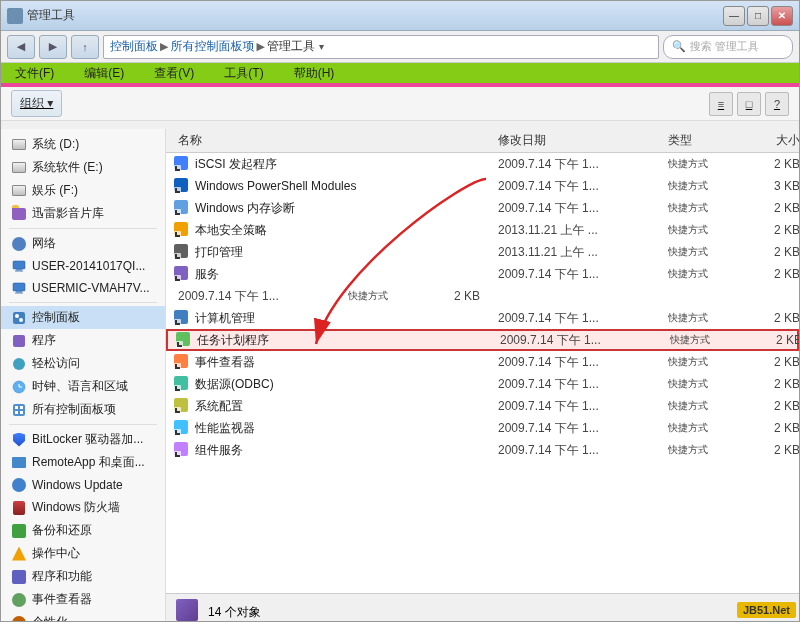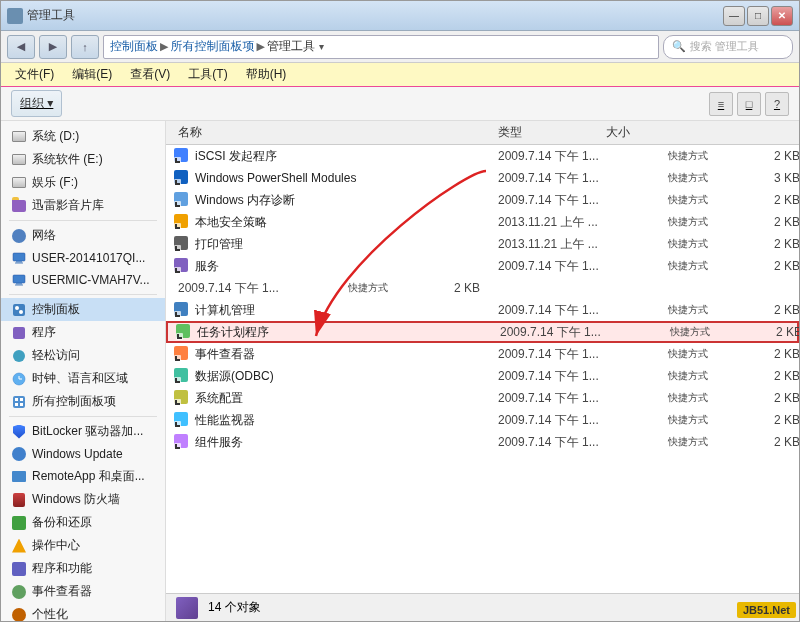--- a/index.html
+++ b/index.html
@@ -130,26 +130,26 @@
       align-items: center;
       padding: 0 8px;
       font-size: 11px;
       color: #888;
       gap: 4px;
     }
 
     
     .menu-bar {
       height: 24px;
-      background: #fef9c3;
+      background: #84cc16;
       display: flex;
       align-items: center;
       padding: 0 6px;
-      border-bottom: 1px solid #ec4899;
-      gap: 2px;
+      border-bottom: 4px solid #ec4899;
+      gap: 14px;
     }
 
     .menu-item {
       padding: 2px 8px;
       cursor: pointer;
       font-size: 12px;
       color: #222;
       border-radius: 2px;
     }
 
@@ -196,20 +196,21 @@
       justify-content: center;
       font-size: 11px;
       color: #444;
     }
 
     
     .main-content {
       flex: 1;
       display: flex;
       overflow: hidden;
+      margin-top: 8px;
     }
 
     
     .sidebar {
       width: 165px;
       background: #f7f7f7;
       border-right: 1px solid #ddd;
       overflow-y: auto;
       padding: 4px 0;
     }
@@ -417,21 +418,21 @@
       padding: 0 4px;
       text-align: right;
     }
 
     
     .status-bar {
       height: 28px;
       background: #f0f0f0;
       border-top: 1px solid #ccc;
       display: flex;
-      align-items: center;
+      align-items: flex-end;
       padding: 0 10px;
       gap: 10px;
     }
 
     .file-area-wrapper {
       flex: 1;
       display: flex;
       flex-direction: column;
       overflow: hidden;
       position: relative;
@@ -615,29 +616,29 @@
       <div class="sidebar-divider"></div>
 
       <div class="sidebar-item">
         <div class="sidebar-icon">
             <div class="icon-shield"></div>
           </div>
         <span>BitLocker 驱动器加...</span>
       </div>
       <div class="sidebar-item">
         <div class="sidebar-icon">
+            <div class="icon-remote"></div>
+          </div>
+        <span>RemoteApp 和桌面...</span>
+      </div>
+      <div class="sidebar-item">
+        <div class="sidebar-icon">
             <div class="icon-wu"></div>
           </div>
         <span>Windows Update</span>
-      </div>
-      <div class="sidebar-item">
-        <div class="sidebar-icon">
-            <div class="icon-remote"></div>
-          </div>
-        <span>RemoteApp 和桌面...</span>
       </div>
       <div class="sidebar-item">
         <div class="sidebar-icon">
             <div class="icon-firewall"></div>
           </div>
         <span>Windows 防火墙</span>
       </div>
       <div class="sidebar-item">
         <div class="sidebar-icon">
             <div class="icon-backup"></div>
@@ -677,20 +678,21 @@
         <defs>
           <marker id="arrowhead" markerWidth="10" markerHeight="7" refX="10" refY="3.5" orient="auto">
             <polygon points="0 0, 10 3.5, 0 7" fill="#dd2222"></polygon>
           </marker>
         </defs>
         <path d="M 200 10 C 180 10, 50 100, 30 175" stroke="#dd2222" stroke-width="2.5" fill="none" marker-end="url(#arrowhead)"></path>
       </svg>
 
       <div class="col-headers">
         <div class="col-name">名称</div>
+        <div class="col-date">修改日期</div>
         <div class="col-type">类型</div>
         <div class="col-size">大小</div>
       </div>
 
       <div class="file-list" id="file-list">
       <div class="file-row">
     <div class="file-cell-name">
       <div style="width:16px;height:16px;flex-shrink:0;position:relative;">
         <div style="width:14px;height:14px;background:#4080ff;border-radius:2px;position:absolute;top:0;left:0;"></div>
         <div style="position:absolute;bottom:0;left:0;width:7px;height:7px;background:white;border-radius:1px;opacity:0.7;"></div>

